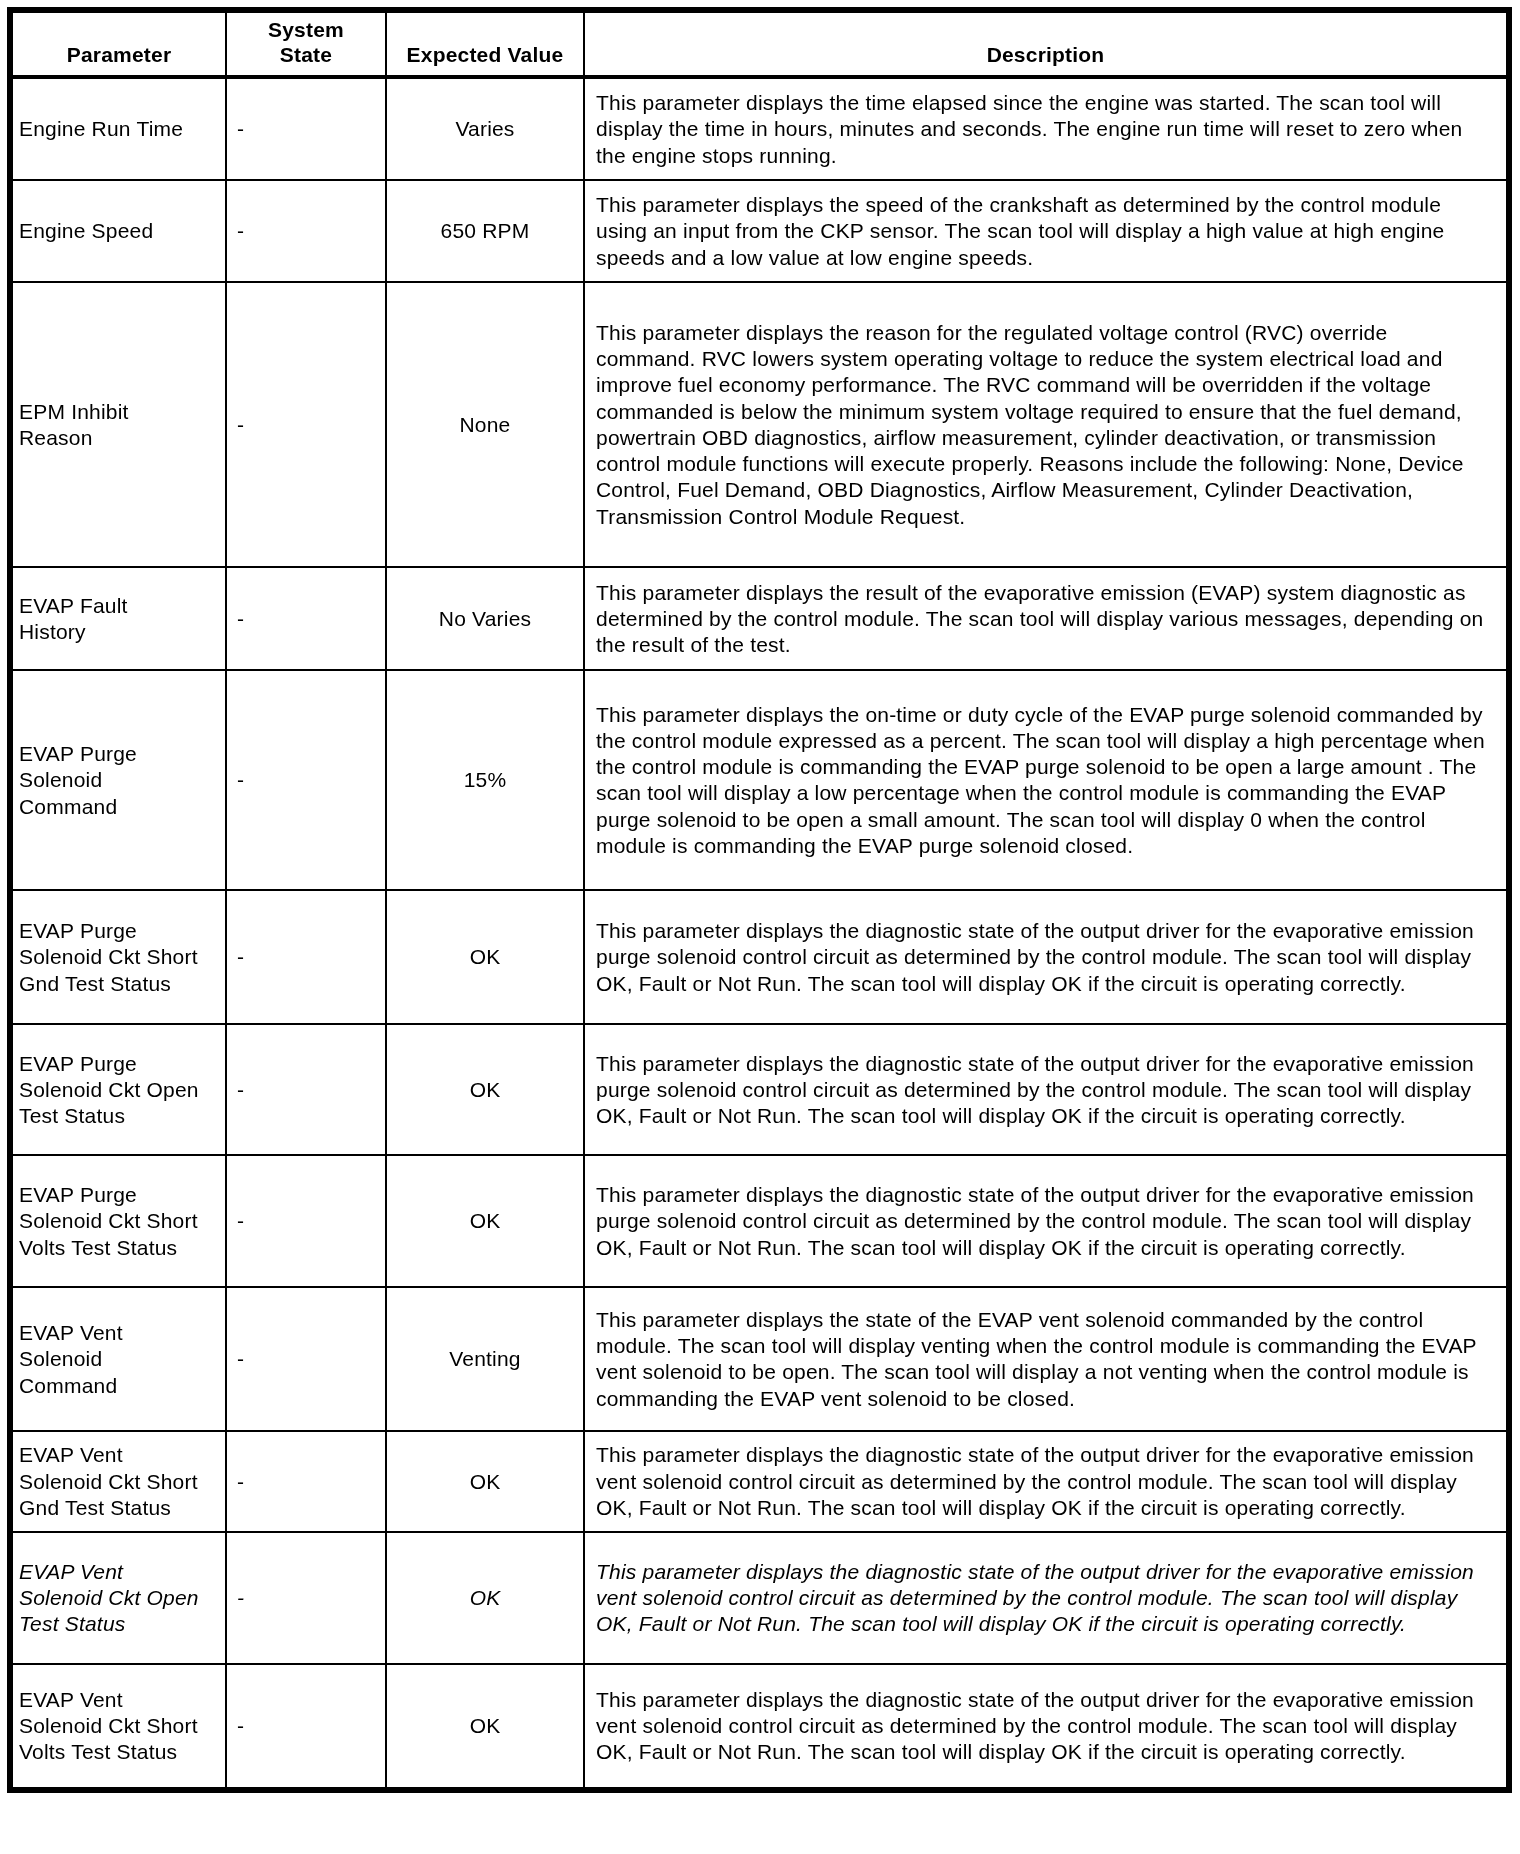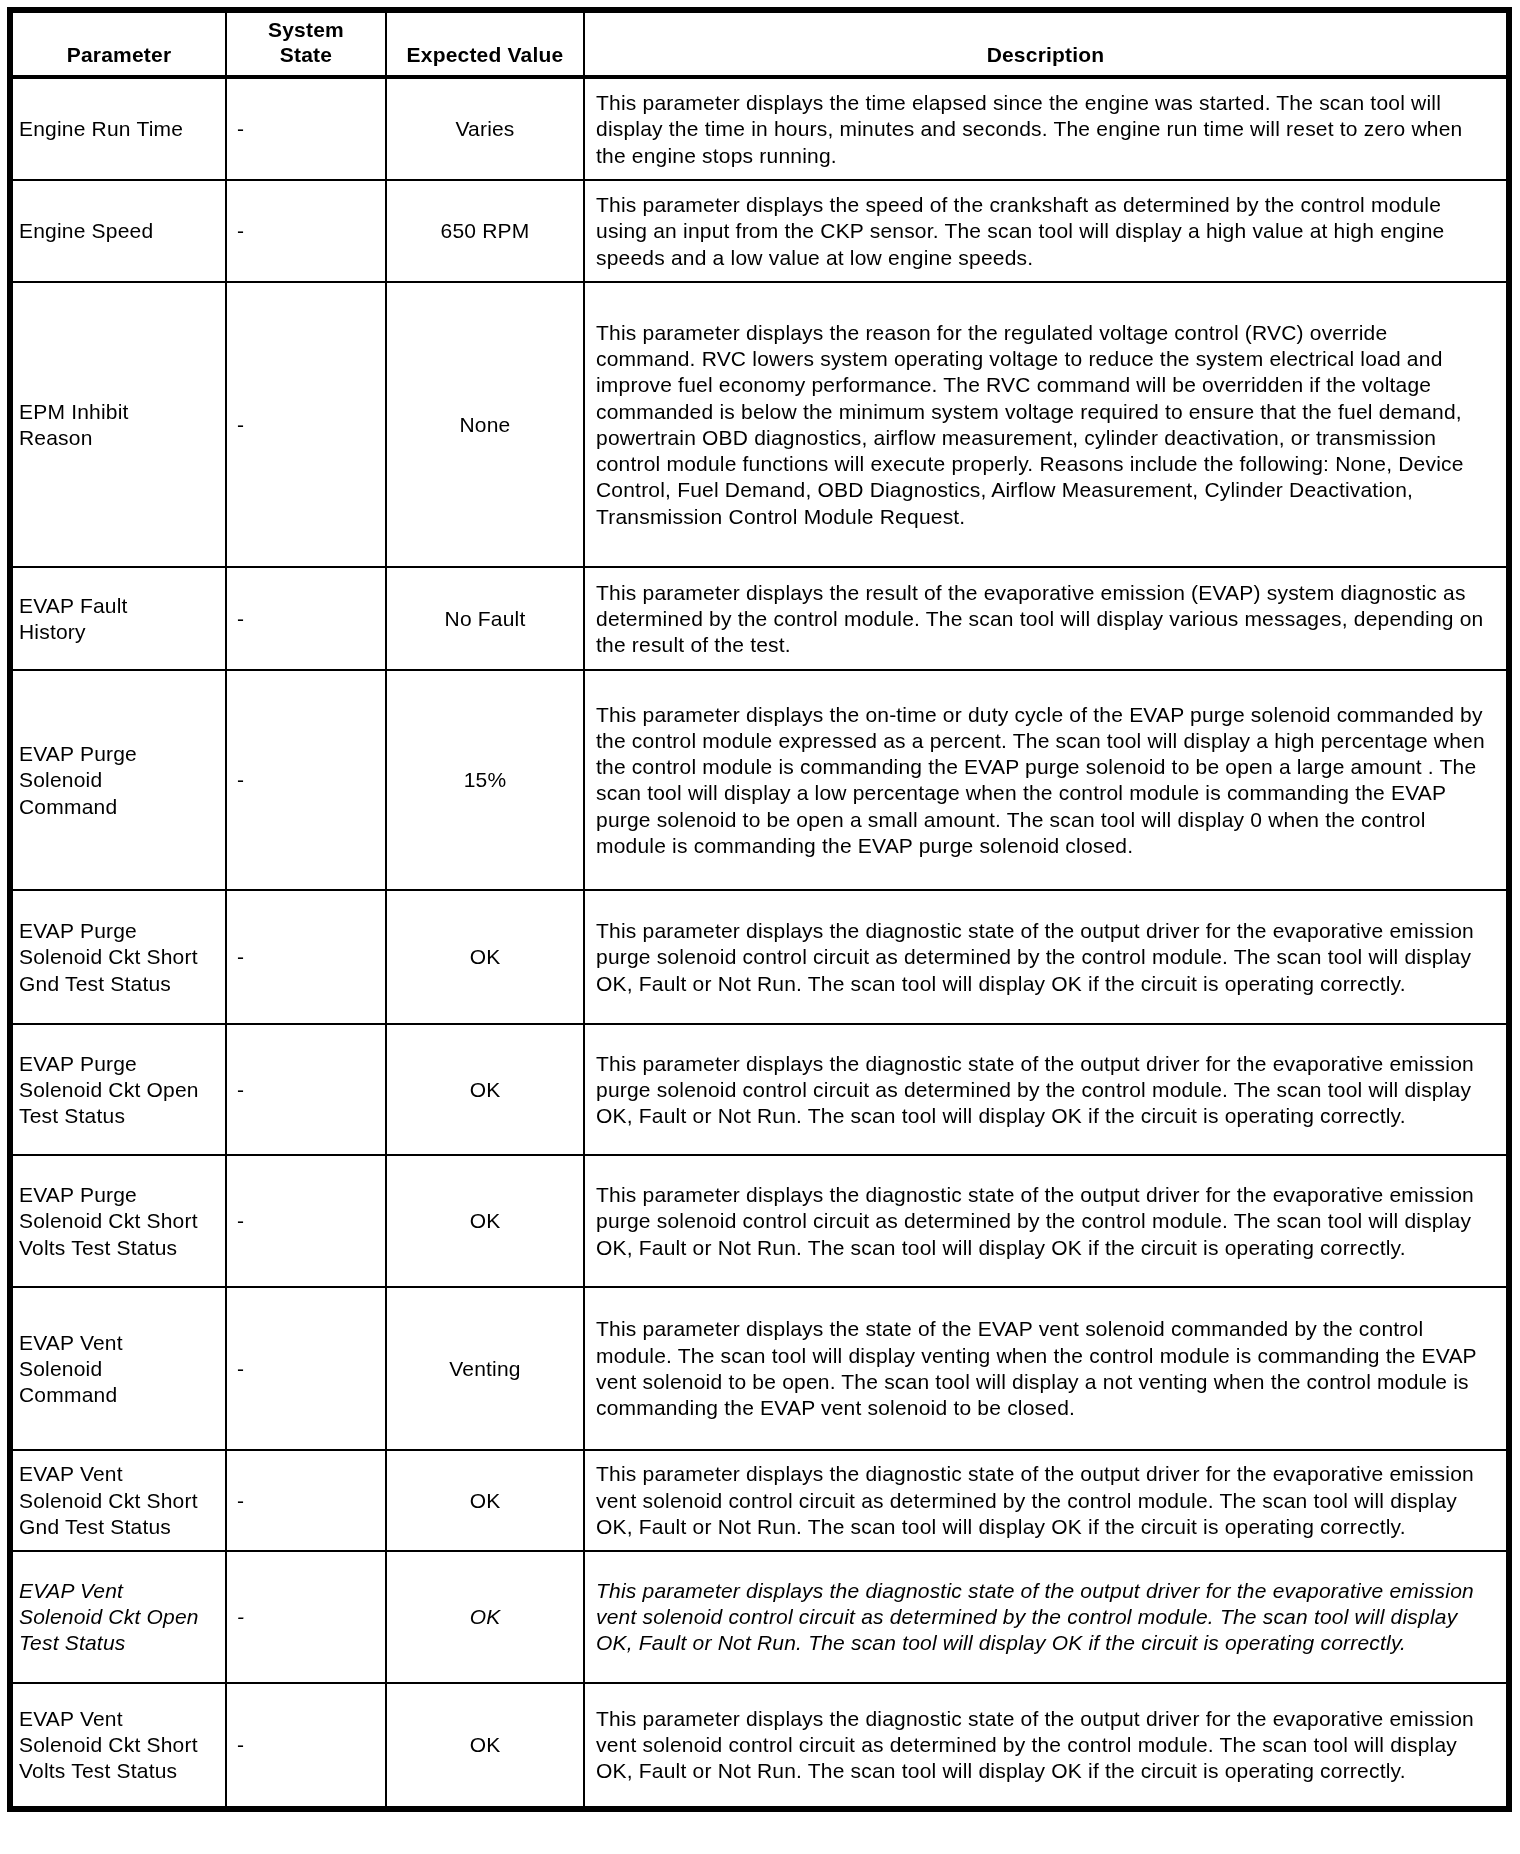--- a/index.html
+++ b/index.html
@@ -58,21 +58,21 @@
 
   
   tbody tr:nth-child(1)  { height: 103px; }
   tbody tr:nth-child(2)  { height: 102px; }
   tbody tr:nth-child(3)  { height: 285px; }
   tbody tr:nth-child(4)  { height: 103px; }
   tbody tr:nth-child(5)  { height: 220px; }
   tbody tr:nth-child(6)  { height: 134px; }
   tbody tr:nth-child(7)  { height: 131px; }
   tbody tr:nth-child(8)  { height: 132px; }
-  tbody tr:nth-child(9)  { height: 163px; }
+  tbody tr:nth-child(9)  { height: 144px; }
   tbody tr:nth-child(10) { height: 97px; }
   tbody tr:nth-child(11) { height: 132px; font-style: italic; }
   tbody tr:nth-child(12) { height: 126px; }
 </style>
 </head>
 <body>
 
 <div class="page">
   <table class="spec-table">
     <colgroup>
@@ -104,21 +104,21 @@
       </tr>
       <tr>
         <td class="param">EPM Inhibit Reason</td>
         <td class="state">-</td>
         <td class="value">None</td>
         <td class="desc">This parameter displays the reason for the regulated voltage control (RVC) override command. RVC lowers system operating voltage to reduce the system electrical load and improve fuel economy performance. The RVC command will be overridden if the voltage commanded is below the minimum system voltage required to ensure that the fuel demand, powertrain OBD diagnostics, airflow measurement, cylinder deactivation, or transmission control module functions will execute properly. Reasons include the following: None, Device Control, Fuel Demand, OBD Diagnostics, Airflow Measurement, Cylinder Deactivation, Transmission Control Module Request.</td>
       </tr>
       <tr>
         <td class="param">EVAP Fault History</td>
         <td class="state">-</td>
-        <td class="value">No Fault</td>
+        <td class="value">No Varies</td>
         <td class="desc">This parameter displays the result of the evaporative emission (EVAP) system diagnostic as determined by the control module. The scan tool will display various messages, depending on the result of the test.</td>
       </tr>
       <tr>
         <td class="param">EVAP Purge Solenoid Command</td>
         <td class="state">-</td>
         <td class="value">15%</td>
         <td class="desc">This parameter displays the on-time or duty cycle of the EVAP purge solenoid commanded by the control module expressed as a percent. The scan tool will display a high percentage when the control module is commanding the EVAP purge solenoid to be open a large amount . The scan tool will display a low percentage when the control module is commanding the EVAP purge solenoid to be open a small amount. The scan tool will display 0 when the control module is commanding the EVAP purge solenoid closed.</td>
       </tr>
       <tr>
         <td class="param">EVAP Purge Solenoid Ckt Short Gnd Test Status</td>

